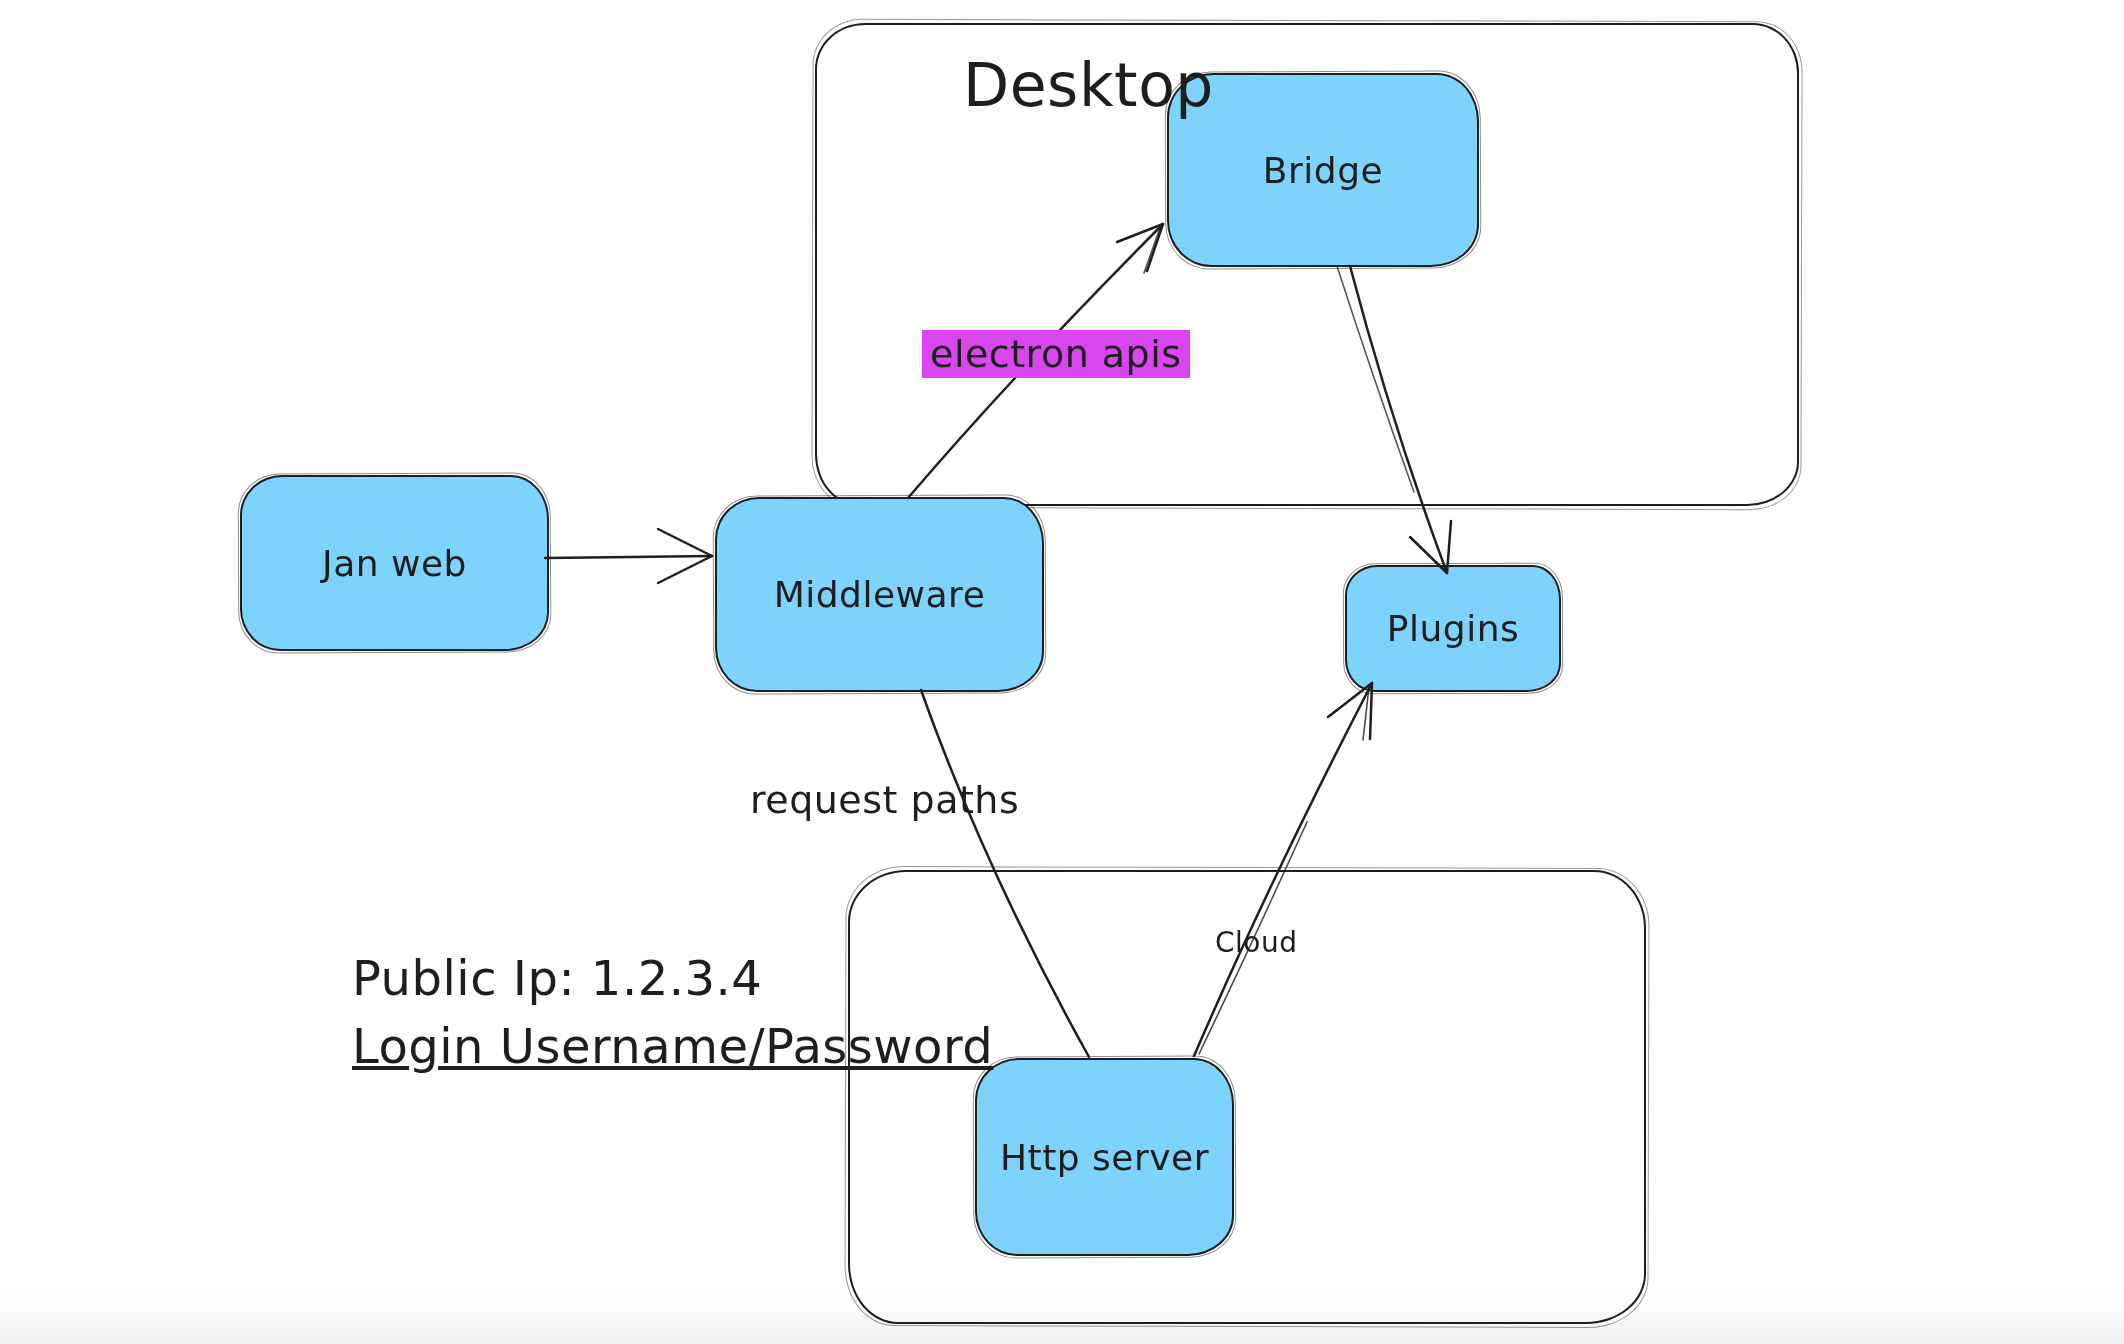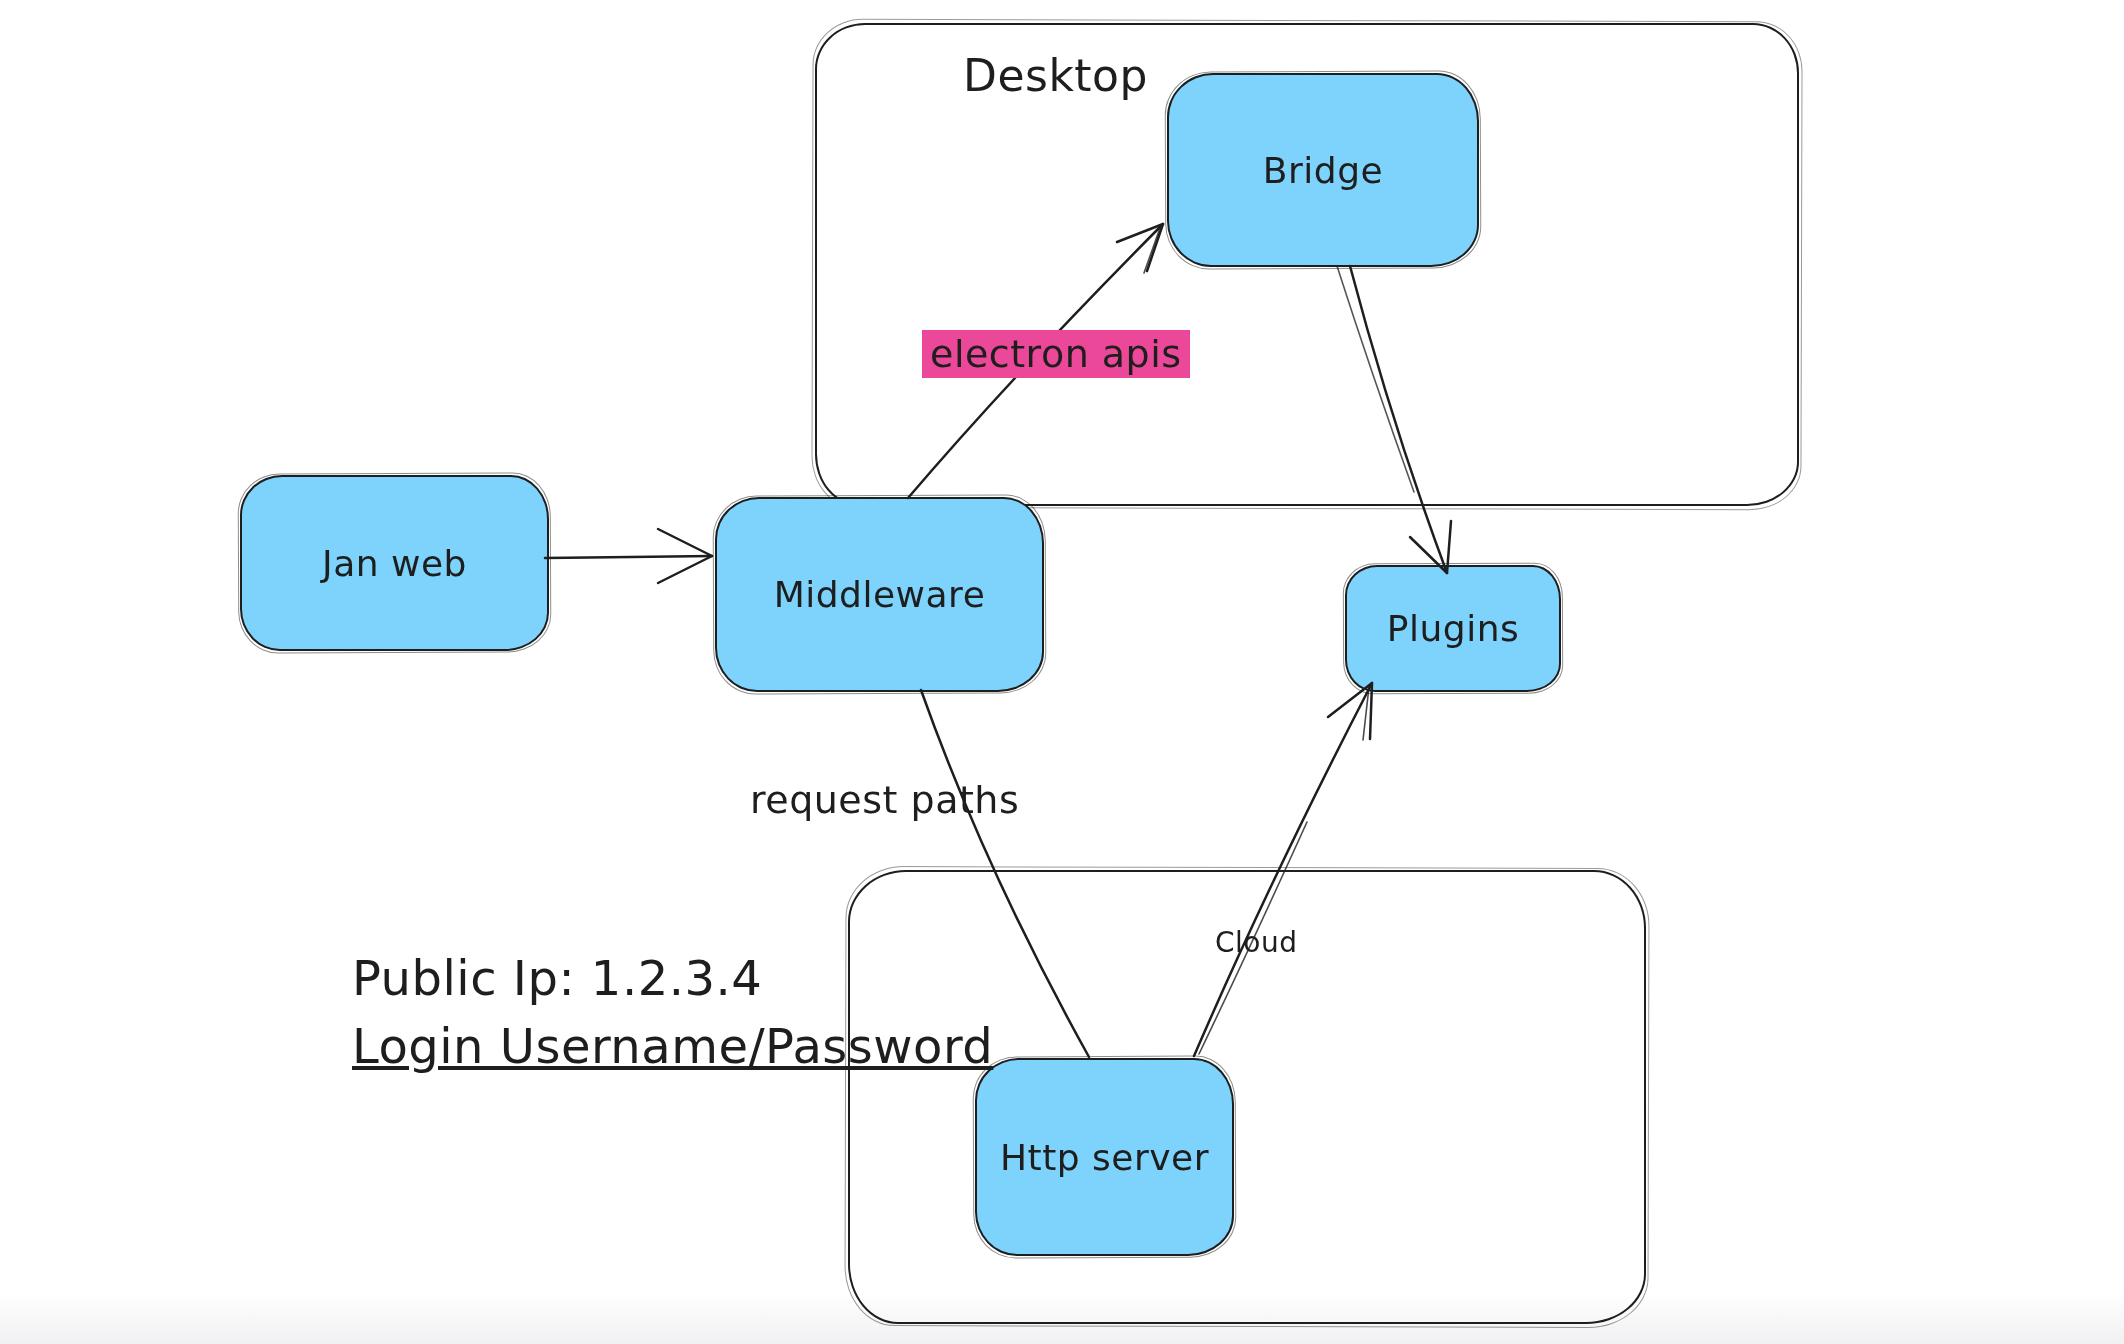--- a/index.html
+++ b/index.html
@@ -49,39 +49,39 @@
     transform: rotate(-0.25deg);
     pointer-events: none;
   }
   .node-label {
     font-size: 36px;
     letter-spacing: 0.5px;
     white-space: nowrap;
   }
   .container-label {
     position: absolute;
-    font-size: 44px;
+    font-size: 60px;
     letter-spacing: 0.5px;
     white-space: nowrap;
     z-index: 4;
   }
   .edge-svg {
     position: absolute; left: 0; top: 0;
     z-index: 5;
     pointer-events: none;
   }
   .edge-svg path { pointer-events: stroke; }
   .edge-label {
     position: absolute;
     font-size: 38px;
     letter-spacing: 0.5px;
     white-space: nowrap;
     z-index: 6;
   }
-  .edge-label.bg { background: #ec4899; padding: 2px 8px; }
+  .edge-label.bg { background: #d946ef; padding: 2px 8px; }
   .annotation {
     position: absolute;
     font-size: 48px;
     letter-spacing: 0.5px;
     white-space: nowrap;
     z-index: 4;
   }
 </style>
 </head>
 <body>

